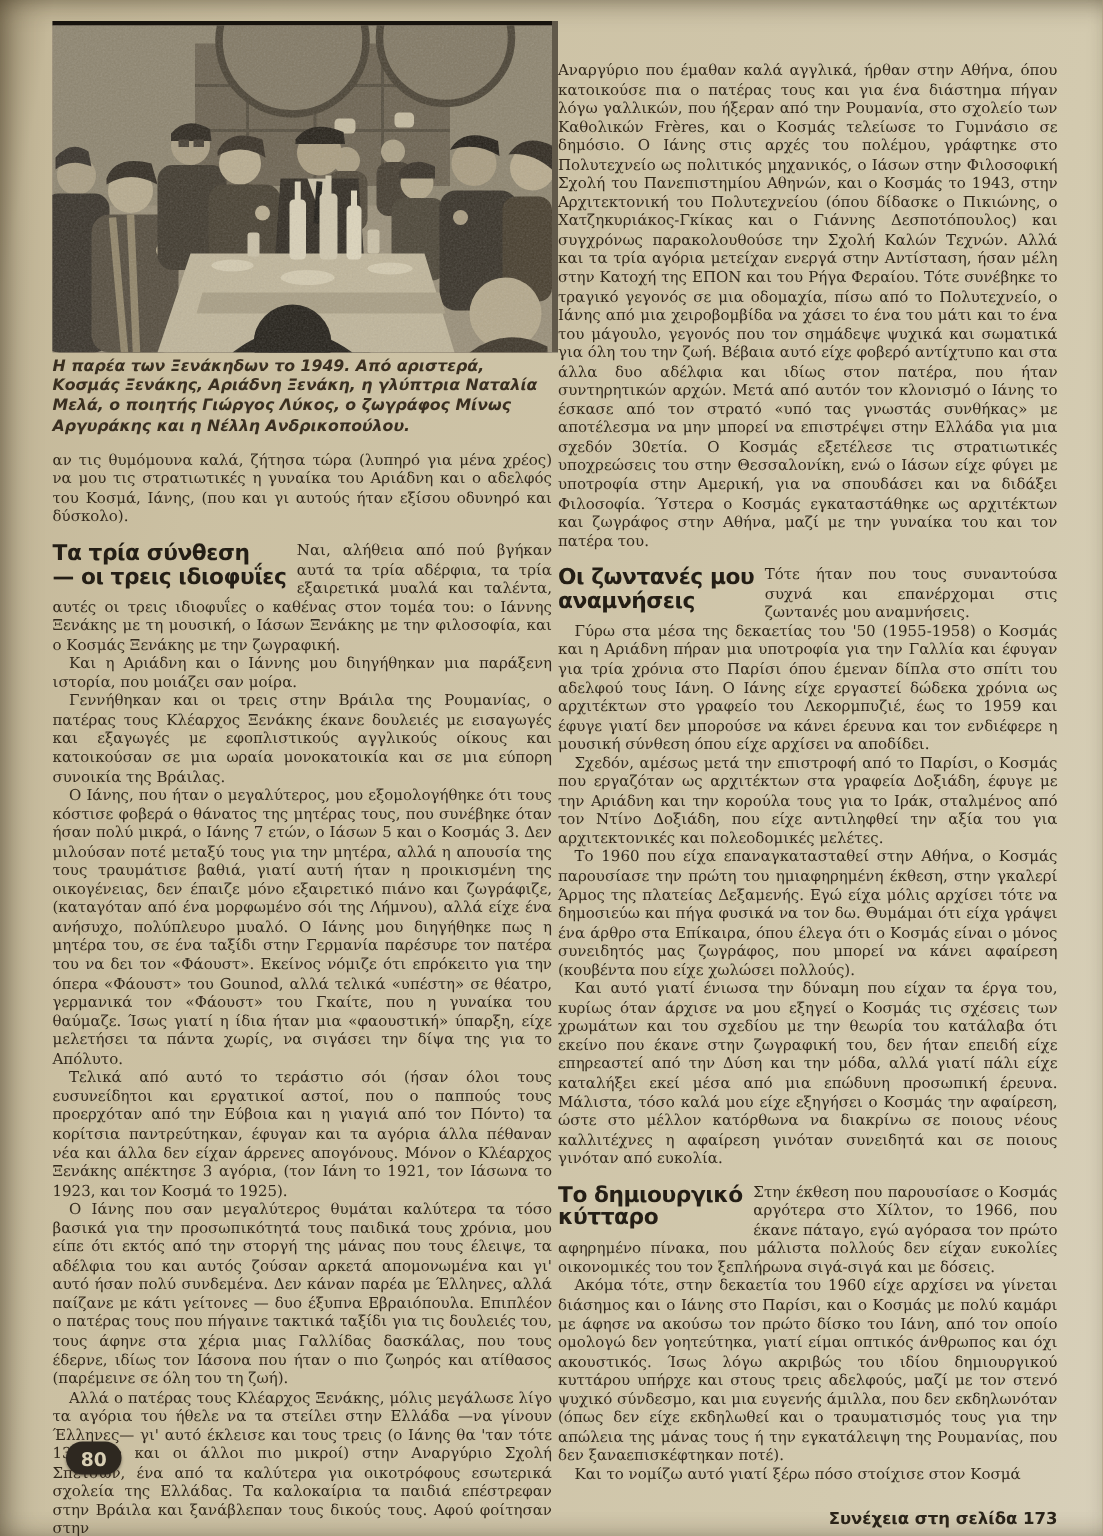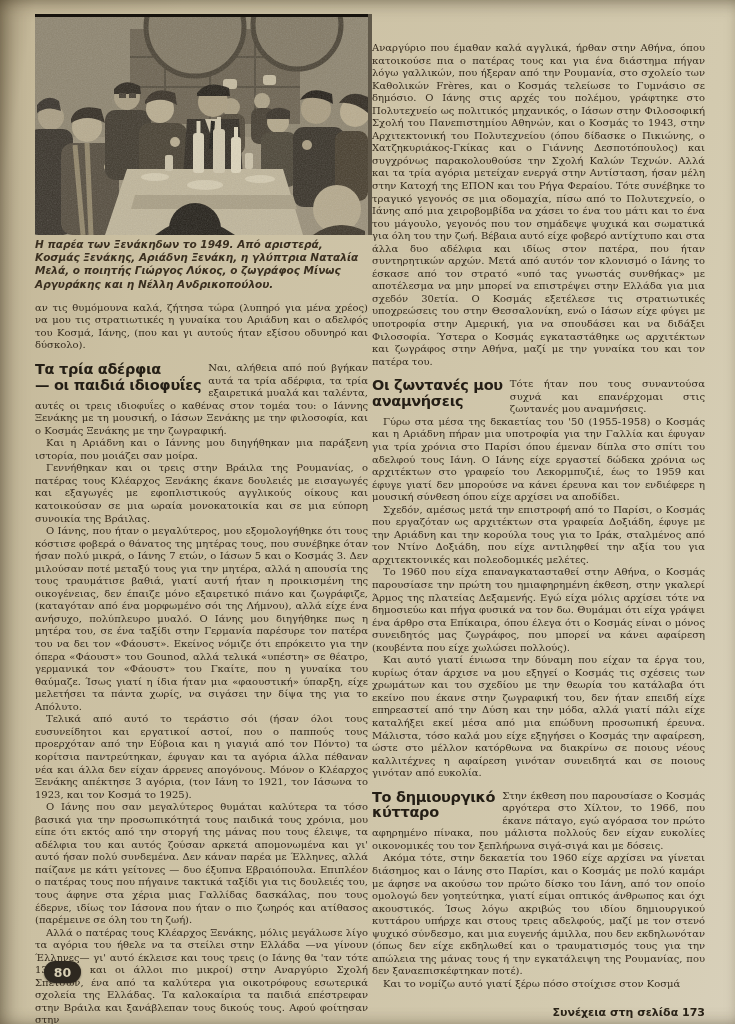--- a/index.html
+++ b/index.html
@@ -158,22 +158,22 @@
         <rect width="333" height="218" fill="#c9bda0" opacity="0.10"></rect>
       </svg>
     </div>
 
     <div class="caption">Η παρέα των Ξενάκηδων το 1949. Από αριστερά, Κοσμάς Ξενάκης, Αριάδνη Ξενάκη, η γλύπτρια Ναταλία Μελά, ο ποιητής Γιώργος Λύκος, ο ζωγράφος Μίνως Αργυράκης και η Νέλλη Ανδρικοπούλου.</div>
 
     <p class="noindent body-start">αν τις θυμόμουνα καλά, ζήτησα τώρα (λυπηρό για μένα χρέος) να μου τις στρατιωτικές η γυναίκα του Αριάδνη και ο αδελφός του Κοσμά, Ιάνης, (που και γι αυτούς ήταν εξίσου οδυνηρό και δύσκολο).</p>
 
     <div class="section">
       <div class="runin">
-        <span>Τα τρία αδέρφια</span>
-        <span>— οι παιδιά ιδιοφυΐες</span>
+        <span>Τα τρία σύνθεση</span>
+        <span>— οι τρεις ιδιοφυΐες</span>
       </div>
       <p class="noindent">Ναι, αλήθεια από πού βγήκαν αυτά τα τρία αδέρφια, τα τρία εξαιρετικά μυαλά και ταλέντα, αυτές οι τρεις ιδιοφυΐες ο καθένας στον τομέα του: ο Ιάννης Ξενάκης με τη μουσική, ο Ιάσων Ξενάκης με την φιλοσοφία, και ο Κοσμάς Ξενάκης με την ζωγραφική.</p>
       <p class="indent">Και η Αριάδνη και ο Ιάννης μου διηγήθηκαν μια παράξενη ιστορία, που μοιάζει σαν μοίρα.</p>
       <p class="indent">Γεννήθηκαν και οι τρεις στην Βράιλα της Ρουμανίας, ο πατέρας τους Κλέαρχος Ξενάκης έκανε δουλειές με εισαγωγές και εξαγωγές με εφοπλιστικούς αγγλικούς οίκους και κατοικούσαν σε μια ωραία μονοκατοικία και σε μια εύπορη συνοικία της Βράιλας.</p>
       <p class="indent">Ο Ιάνης, που ήταν ο μεγαλύτερος, μου εξομολογήθηκε ότι τους κόστισε φοβερά ο θάνατος της μητέρας τους, που συνέβηκε όταν ήσαν πολύ μικρά, ο Ιάνης 7 ετών, ο Ιάσων 5 και ο Κοσμάς 3. Δεν μιλούσαν ποτέ μεταξύ τους για την μητέρα, αλλά η απουσία της τους τραυμάτισε βαθιά, γιατί αυτή ήταν η προικισμένη της οικογένειας, δεν έπαιζε μόνο εξαιρετικό πιάνο και ζωγράφιζε, (καταγόταν από ένα μορφωμένο σόι της Λήμνου), αλλά είχε ένα ανήσυχο, πολύπλευρο μυαλό. Ο Ιάνης μου διηγήθηκε πως η μητέρα του, σε ένα ταξίδι στην Γερμανία παρέσυρε τον πατέρα του να δει τον «Φάουστ». Εκείνος νόμιζε ότι επρόκειτο για την όπερα «Φάουστ» του Gounod, αλλά τελικά «υπέστη» σε θέατρο, γερμανικά τον «Φάουστ» του Γκαίτε, που η γυναίκα του θαύμαζε. Ίσως γιατί η ίδια ήταν μια «φαουστική» ύπαρξη, είχε μελετήσει τα πάντα χωρίς, να σιγάσει την δίψα της για το Απόλυτο.</p>
       <p class="indent">Τελικά από αυτό το τεράστιο σόι (ήσαν όλοι τους ευσυνείδητοι και εργατικοί αστοί, που ο παππούς τους προερχόταν από την Εύβοια και η γιαγιά από τον Πόντο) τα κορίτσια παντρεύτηκαν, έφυγαν και τα αγόρια άλλα πέθαναν νέα και άλλα δεν είχαν άρρενες απογόνους. Μόνον ο Κλέαρχος Ξενάκης απέκτησε 3 αγόρια, (τον Ιάνη το 1921, τον Ιάσωνα το 1923, και τον Κοσμά το 1925).</p>
       <p class="indent">Ο Ιάνης που σαν μεγαλύτερος θυμάται καλύτερα τα τόσο βασικά για την προσωπικότητά τους παιδικά τους χρόνια, μου είπε ότι εκτός από την στοργή της μάνας που τους έλειψε, τα αδέλφια του και αυτός ζούσαν αρκετά απομονωμένα και γι' αυτό ήσαν πολύ συνδεμένα. Δεν κάναν παρέα με Έλληνες, αλλά παίζανε με κάτι γείτονες — δυο έξυπνα Εβραιόπουλα. Επιπλέον ο πατέρας τους που πήγαινε τακτικά ταξίδι για τις δουλειές του, τους άφηνε στα χέρια μιας Γαλλίδας δασκάλας, που τους έδερνε, ιδίως τον Ιάσονα που ήταν ο πιο ζωηρός και ατίθασος (παρέμεινε σε όλη του τη ζωή).</p>
       <p class="indent">Αλλά ο πατέρας τους Κλέαρχος Ξενάκης, μόλις μεγάλωσε λίγο τα αγόρια του ήθελε να τα στείλει στην Ελλάδα —να γίνουν Έλληνες— γι' αυτό έκλεισε και τους τρεις (ο Ιάνης θα 'ταν τότε 13 ετών και οι άλλοι πιο μικροί) στην Αναργύριο Σχολή Σπετσών, ένα από τα καλύτερα για οικοτρόφους εσωτερικά σχολεία της Ελλάδας. Τα καλοκαίρια τα παιδιά επέστρεφαν στην Βράιλα και ξανάβλεπαν τους δικούς τους. Αφού φοίτησαν στην</p>
     </div>
   </div>

